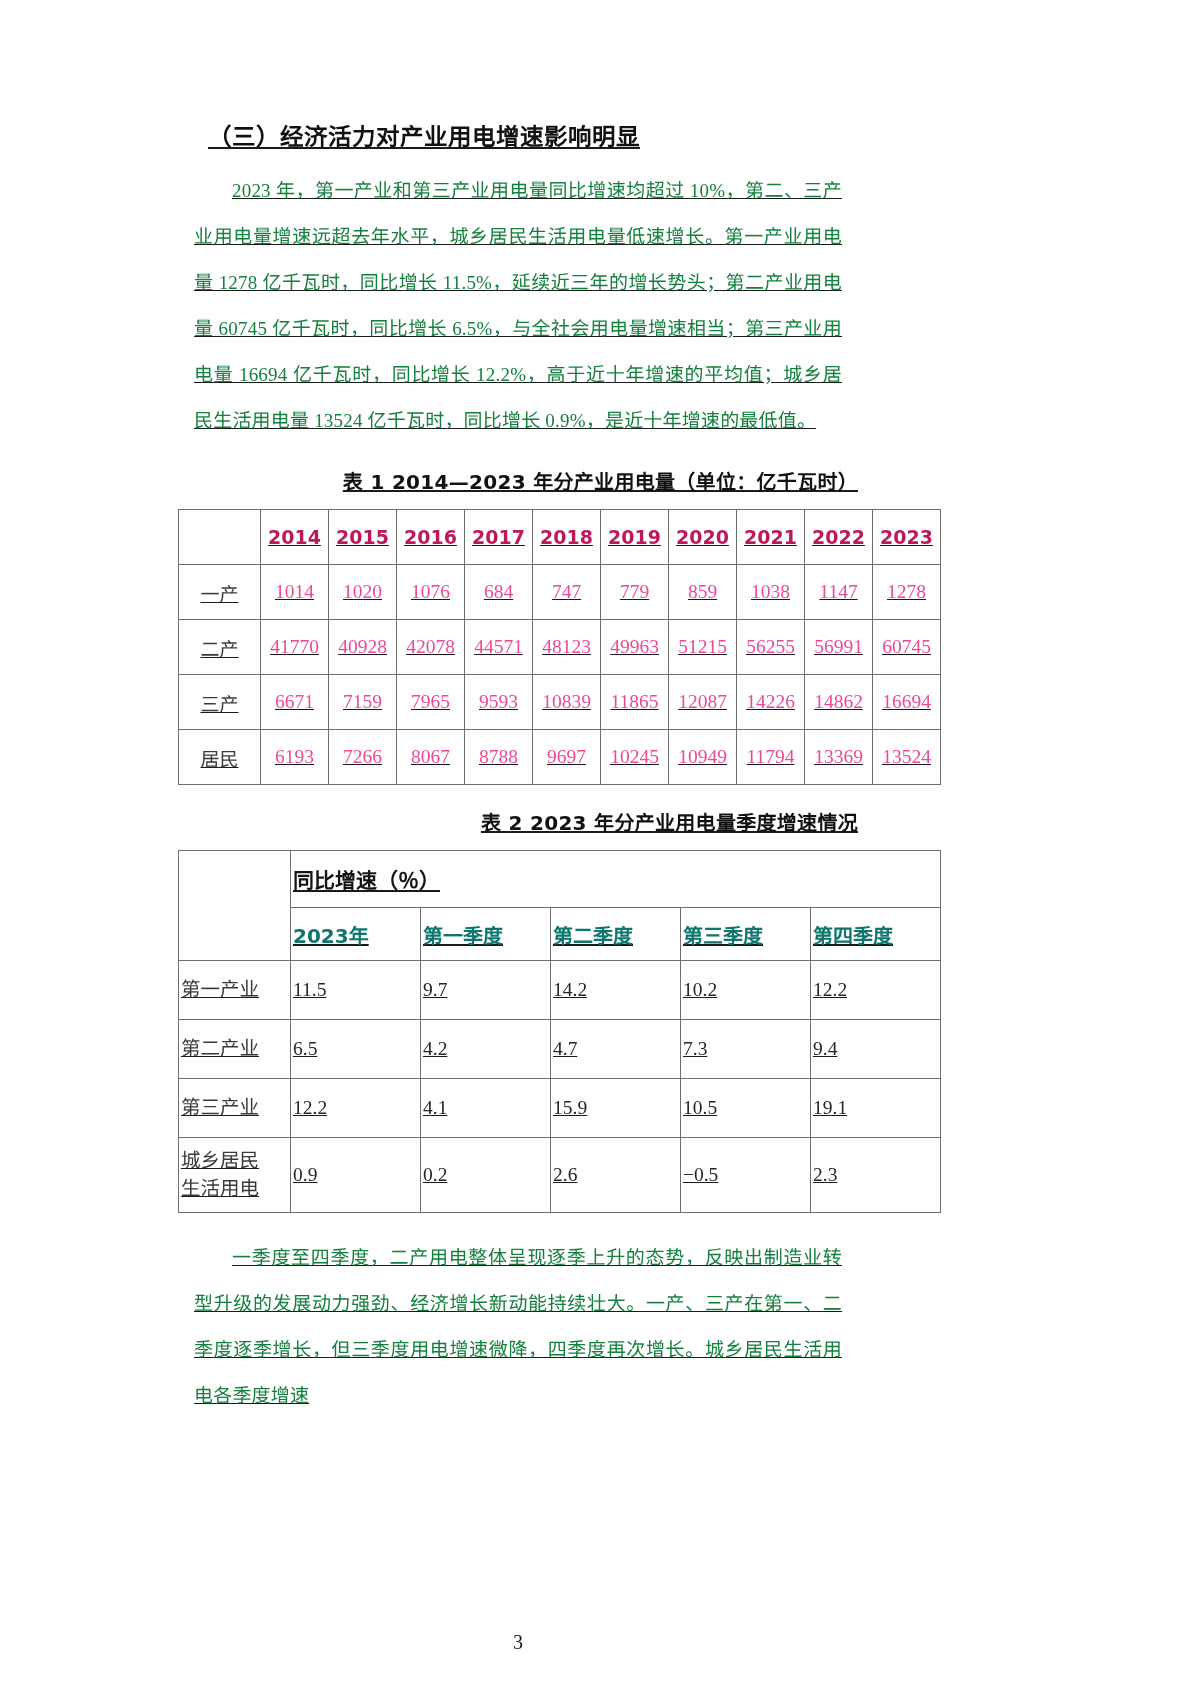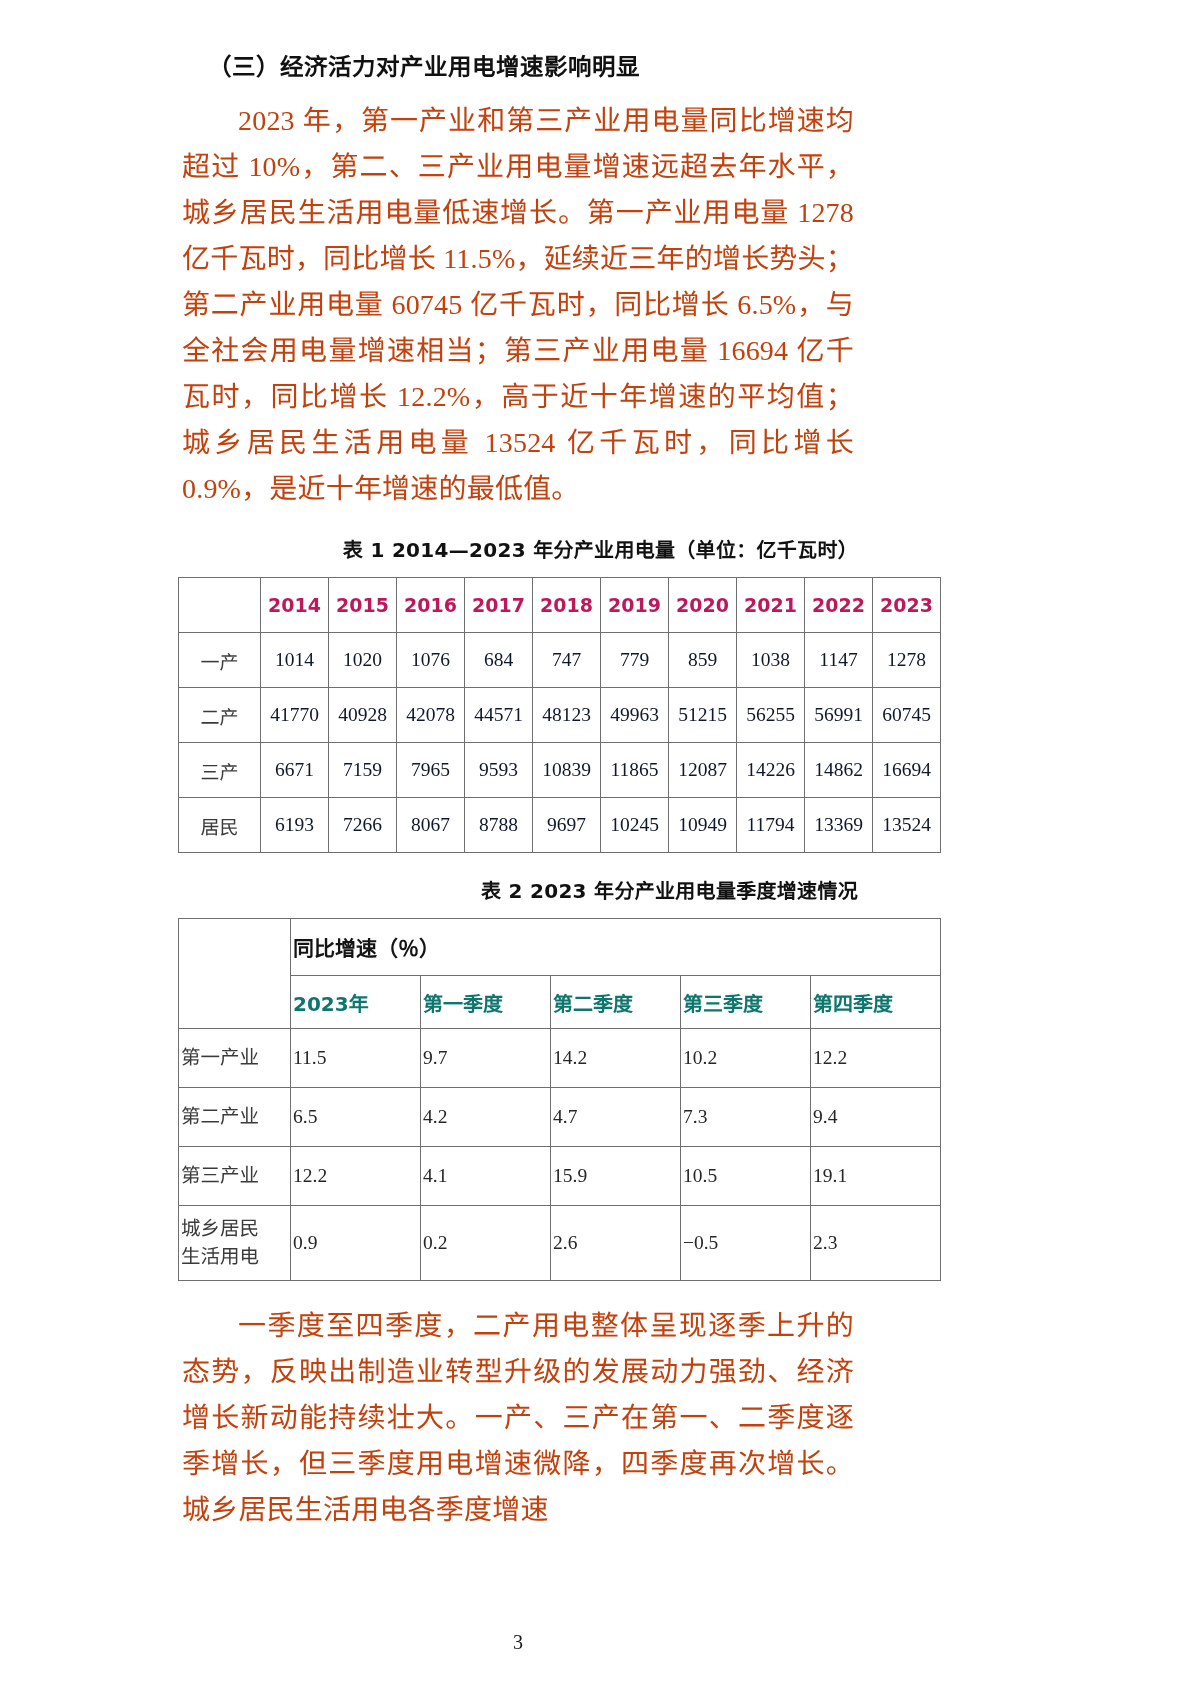--- a/index.html
+++ b/index.html
@@ -12,42 +12,43 @@
     height: 1698px;
     font-family: "Liberation Serif", "DejaVu Serif", serif;
     color: #1a1a1a;
     position: relative;
     overflow: hidden;
   }
   .page {
     width: 1036px;
     height: 1698px;
     box-sizing: border-box;
-    padding: 48px 178px 40px 178px;
+    padding: 118px 178px 40px 178px;
     position: relative;
+    text-decoration: underline;
   }
 
   
   .section-heading {
     font-family: "DejaVu Sans", "Liberation Sans", sans-serif;
     font-weight: bold;
     font-size: 23.5px;
     letter-spacing: 0.5px;
     margin: 0 0 16px 30px;
     color: #111;
   }
   .body-par {
-    font-size: 28px;
+    font-size: 19px;
     line-height: 46px;
     text-align: justify;
     text-align-last: left;
     text-justify: inter-ideograph;
-    margin: 4px;
+    margin: 16px;
     letter-spacing: 0.2px;
-    color: #c2410c;
+    color: #15803d;
   }
   .body-par.indent { text-indent: 2em; }
 
   .table-caption {
     text-align: right;
     font-family: "DejaVu Sans", "Liberation Sans", sans-serif;
     font-weight: bold;
     font-size: 20px;
     margin: 22px 0 14px 0;
     color: #111;
@@ -73,21 +74,21 @@
     width: 762px;
     margin: 0 auto;
   }
   .t1 td, .t1 th {
     border: 1px solid #6f6f6f;
     text-align: center;
     vertical-align: middle;
     height: 54px;
     font-size: 19.5px;
     font-family: "Liberation Serif", "DejaVu Serif", serif;
-    color: #0f172a;
+    color: #ec4899;
     padding: 0 2px;
   }
   .t1 thead th {
     font-family: "DejaVu Sans", "Liberation Sans", sans-serif;
     font-weight: bold;
     font-size: 19px;
     color: #be185d;
   }
   .t1 .rowhead {
     font-family: "DejaVu Sans", "Liberation Sans", sans-serif;

